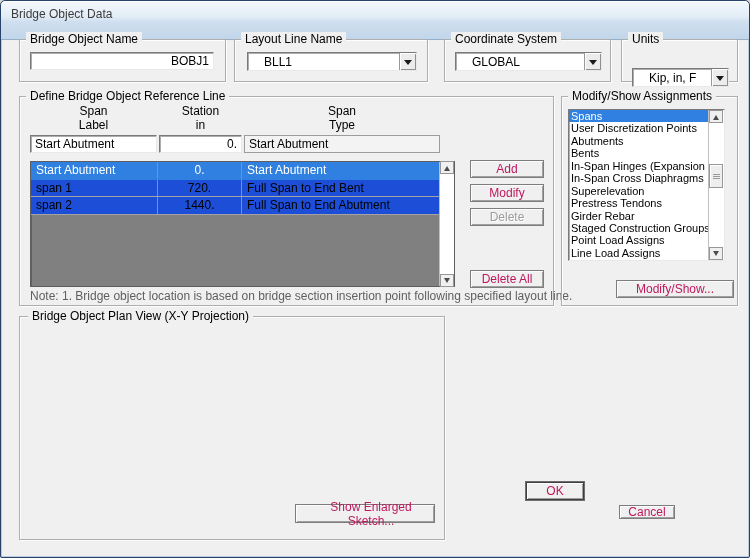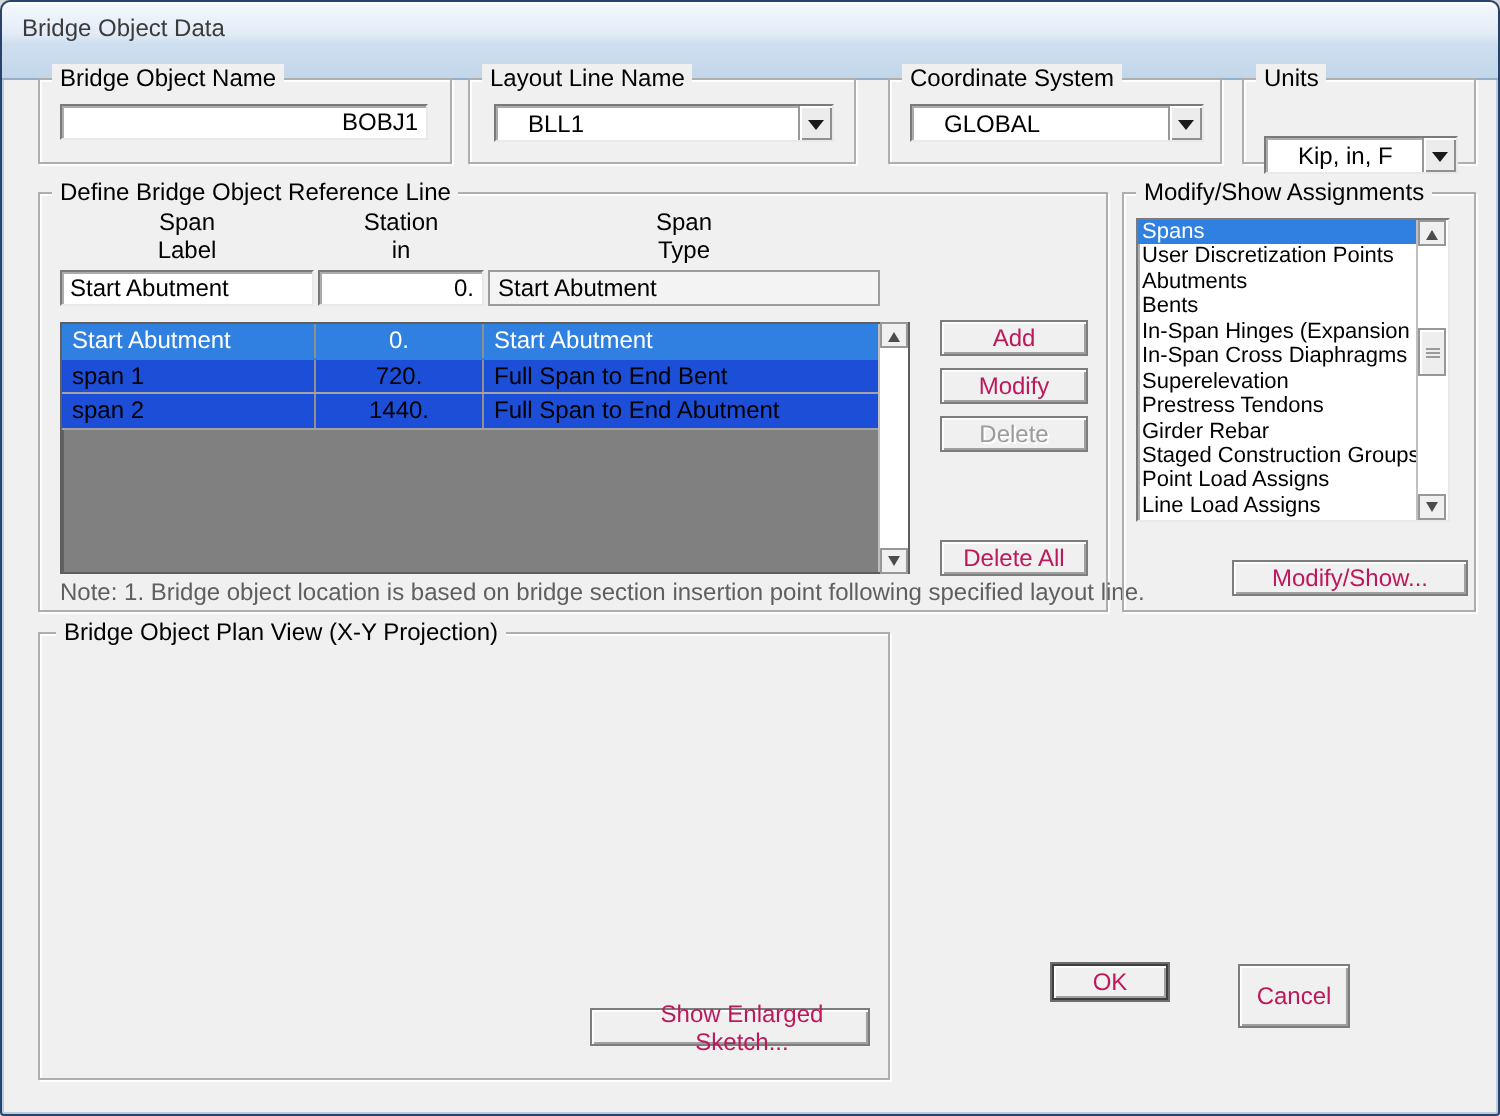--- a/index.html
+++ b/index.html
@@ -216,15 +216,15 @@
   </div>
   <button class="btn" style="left:587px;top:279px;width:118px;height:18px;margin-left:28px;">Modify/Show...</button>
 
   <div class="group" style="left:18px;top:315px;width:426px;height:224px;">
     <span class="group-label" style="left:8px;">Bridge Object Plan View (X-Y Projection)</span>
 
     <button class="btn" style="left:275px;top:187px;width:140px;height:19px;padding-left:12px;">Show Enlarged Sketch...</button>
   </div>
 
   <button class="btn default" style="left:525px;top:481px;width:58px;height:18px;">OK</button>
-  <button class="btn" style="left:618px;top:481px;width:56px;height:32px;text-align:right;">Cancel</button>
+  <button class="btn" style="left:618px;top:504px;width:56px;height:14px;text-align:right;">Cancel</button>
 
 </div>
 
 </body></html>

